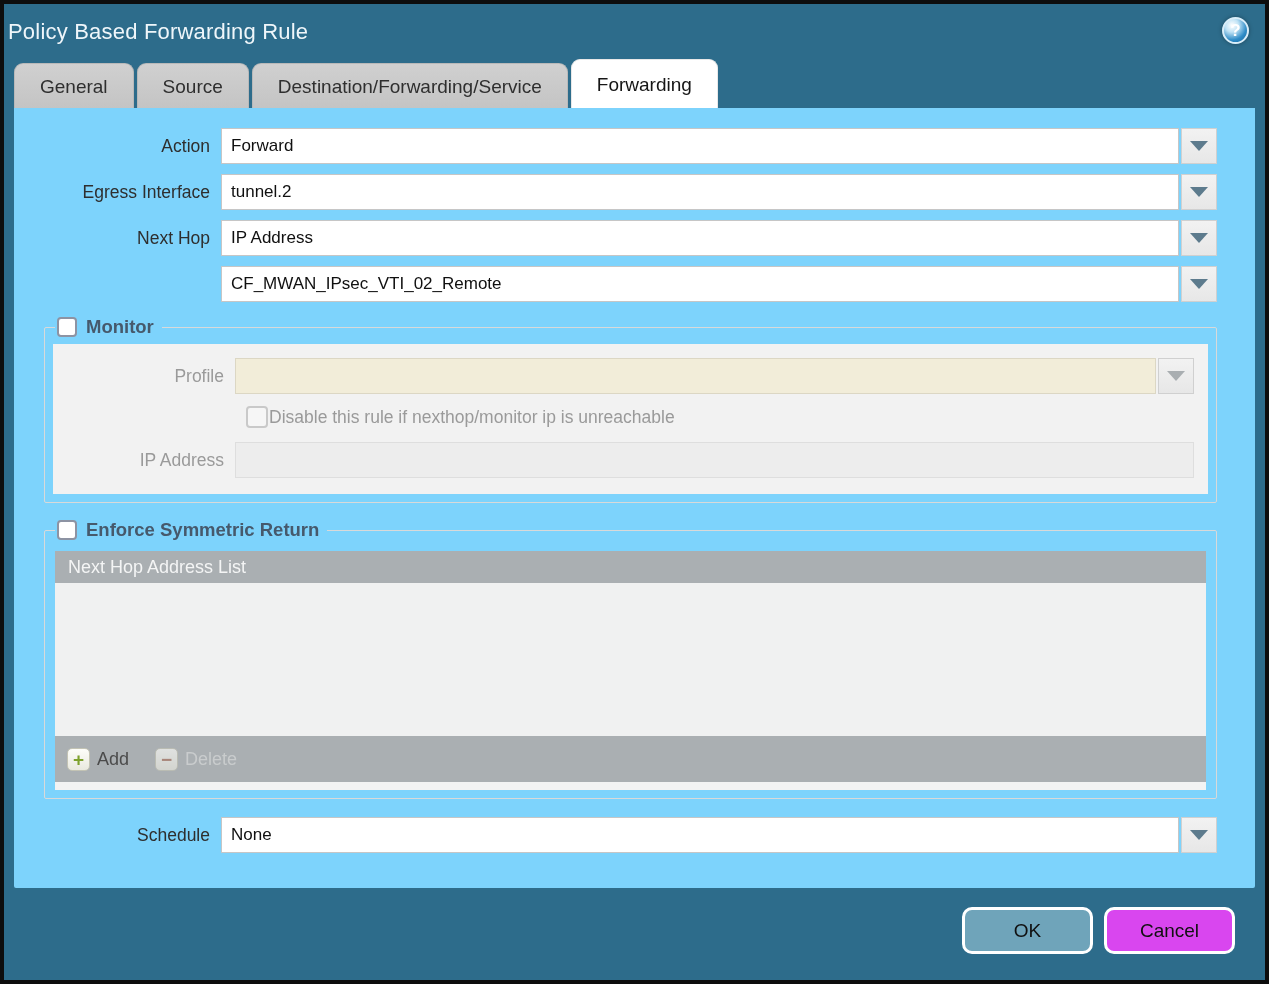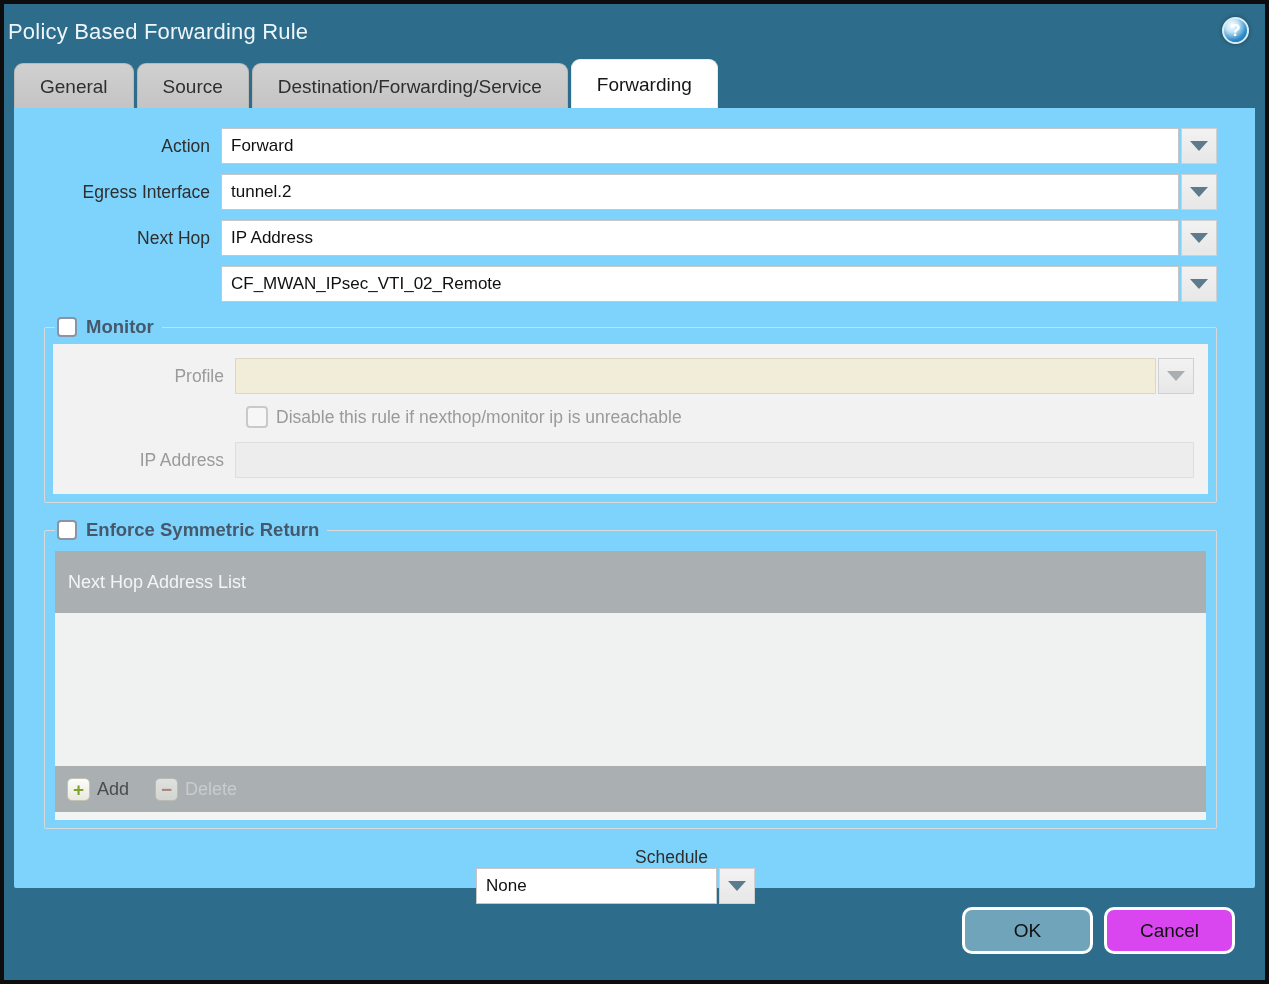--- a/index.html
+++ b/index.html
@@ -56,25 +56,25 @@
     width:20px; height:20px; background:#fff; border:2px solid #8d93a3; border-radius:4px;
     display:inline-block; cursor:pointer; flex:none;
   }
   .cbx.disabled { border-color:#c9c9c9; background:#f6f6f6; cursor:default; }
   .monitor-box { background:#f2f2f2; padding:14px 8px 16px 0; }
   .m-row { display:flex; align-items:center; margin-bottom:12px; }
   .m-row:last-child { margin-bottom:0; }
   .m-label { width:182px; text-align:right; padding-right:11px; font-size:17.5px; color:#9a9a9a; }
   .txt.beige { background:#f2edd9; border-color:#dcd7c4; }
   .txt.gray  { background:#ededed; border-color:#dedede; }
-  .m-check-row { display:flex; align-items:center; gap:8px; margin:12px 0 14px 193px; }
+  .m-check-row { display:flex; align-items:center; gap:1px; margin:12px 0 14px 193px; }
   .m-check-label { font-size:17.5px; color:#9a9a9a; }
   
   .nh-table { margin:4px 2px 0 2px; }
-  .nh-head { background:#aaafb2; height:62px; display:flex; align-items:center; padding-left:13px; }
+  .nh-head { background:#aaafb2; height:32px; display:flex; align-items:center; padding-left:13px; }
   .nh-head-label { color:#f4f5f5; font-size:18px; }
   .nh-body { background:#f0f1f1; height:153px; }
   .nh-foot { background:#aaafb2; height:46px; display:flex; align-items:center; gap:26px; padding-left:12px; }
   .tbl-btn { display:inline-flex; align-items:center; gap:7px; background:none; border:none; cursor:pointer; }
   .tbl-btn.disabled { cursor:default; }
   .tbl-icon {
     width:23px; height:23px; border-radius:5px; background:linear-gradient(#fdfdf9,#e9e9df);
     border:1px solid #c3c3b4; display:flex; align-items:center; justify-content:center;
     font-size:19px; font-weight:bold; line-height:1;
   }
@@ -198,21 +198,21 @@
           </button>
           <button class="tbl-btn disabled">
             <span class="tbl-icon minus">−</span>
             <span class="tbl-btn-label">Delete</span>
           </button>
         </div>
       </div>
       <div class="nh-strip"></div>
     </fieldset>
 
-    <div class="form-row" style="margin-top:18px;flex-direction:column;">
+    <div class="form-row" style="margin-top:18px;">
       <div class="form-label">Schedule</div>
       <div class="field">
         <input class="txt" type="text" value="None" style="">
         <div class="dd-btn">
           <span class="tri"></span>
         </div>
       </div>
     </div>
 
   </div>

